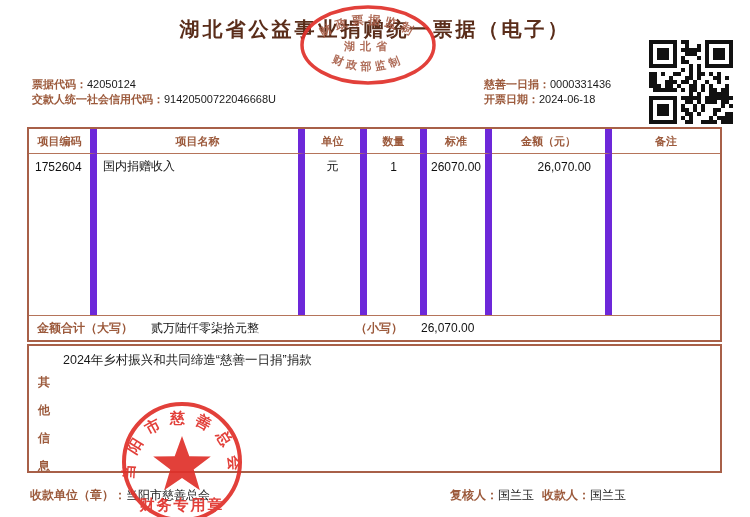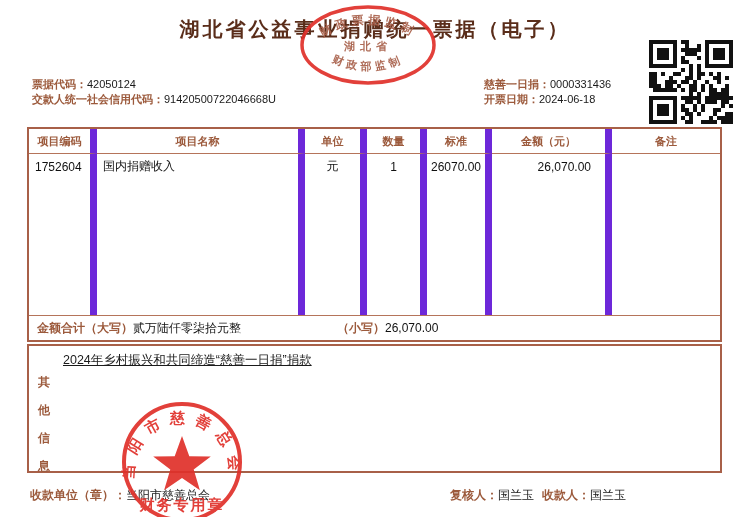--- a/index.html
+++ b/index.html
@@ -34,30 +34,30 @@
             font-size:12px; color:#111; overflow:hidden; }
   .tbl .c.last { border-right:none; }
   .tbl .hc { color:#9c5a3c; font-family:"Liberation Serif","DejaVu Serif",serif;
              font-weight:bold; font-size:11px; }
   .tbl .left { justify-content:flex-start; padding-left:6px; }
   .tbl .right { justify-content:flex-end; padding-right:14px; }
   .tbl .total-row { grid-column:1 / 8; border-top:1px solid #b5745a;
                     display:flex; align-items:center; font-size:12px; }
   .total-lbl { color:#9c5a3c; font-family:"Liberation Serif","DejaVu Serif",serif;
                font-weight:bold; margin-left:8px; }
-  .total-val { color:#111; margin-left:0; }
+  .total-val { color:#111; margin-left:18px; }
   .small-lbl { margin-left:96px; }
 
   
   .other-box { position:absolute; left:27px; top:344px; width:695px; height:129px;
                border:2px solid #a86048; }
   .vlabel { position:absolute; left:8px; top:22px; width:14px;
             font-size:12px; color:#9c5a3c; font-family:"Liberation Serif","DejaVu Serif",serif;
             font-weight:bold; line-height:28px; text-align:center; }
-  .remark { position:absolute; left:34px; top:6px; font-size:12.5px; color:#1a1a1a;text-decoration:underline; }
+  .remark { position:absolute; left:34px; top:6px; font-size:12.5px; color:#1a1a1a; }
 
   
   .footer { position:absolute; top:487px; left:0; width:750px; font-size:12px; }
   .f-item { position:absolute; white-space:nowrap; }
   .f-unit { left:30px; }
   .f-rev { left:428px;margin-left:22px; }
   .f-pay { left:542px; }
 
   
   .round-seal { position:absolute; left:116px; top:398px; width:132px; height:132px; opacity:.92; }

